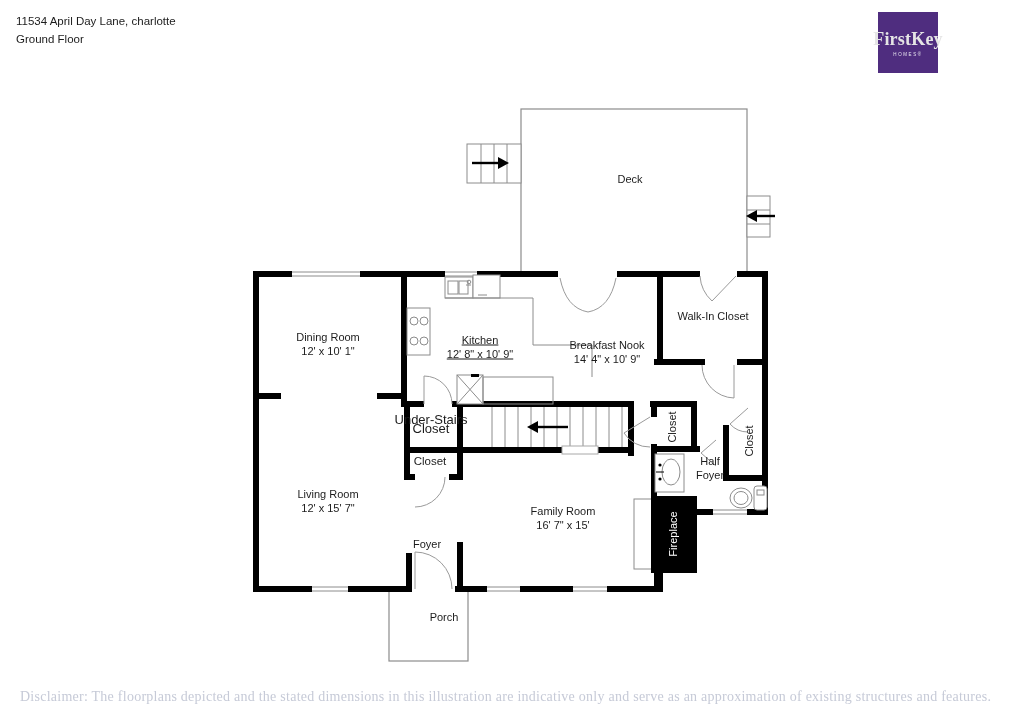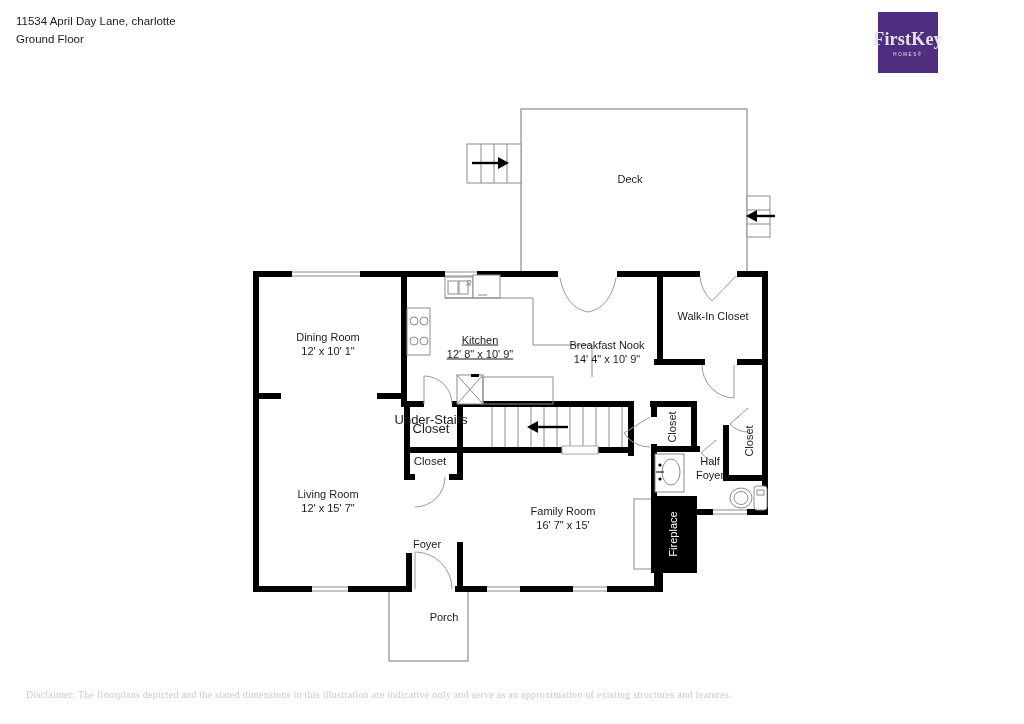--- a/index.html
+++ b/index.html
@@ -12,22 +12,22 @@
         display:flex;flex-direction:column;align-items:center;justify-content:center;}
   #logo .brand{color:#e5e5e5;font-family:"Liberation Serif","DejaVu Serif",serif;
         font-weight:bold;font-size:18px;letter-spacing:0.2px;}
   #logo .sub{color:#e8e4f0;font-size:4.5px;letter-spacing:1.6px;margin-top:2px;}
   svg{position:absolute;left:0;top:0;}
   .lbl{position:absolute;transform:translate(-50%,-50%);color:#1c1c1c;font-size:11px;
        line-height:13.5px;text-align:center;white-space:nowrap;}
   .lbl.small{font-size:13px;line-height:9px;}
   .lbl.rot{transform:translate(-50%,-50%) rotate(-90deg);}
   .lbl.white{color:#ffffff;}
-  .disc{position:absolute;left:26px;color:#c6cad7;
-        font-family:"Liberation Serif","DejaVu Serif",serif;font-size:10px;letter-spacing:0.25px;}
+  .disc{position:absolute;left:20px;color:#c6cad7;
+        font-family:"Liberation Serif","DejaVu Serif",serif;font-size:14px;letter-spacing:0.25px;}
   #disc1{top:689px;}
   #disc2{top:701px;}
 </style>
 </head>
 <body>
 
 <div id="page">
 
   <div id="addr" class="hdr">11534 April Day Lane, charlotte</div>
   <div id="floorname" class="hdr">Ground Floor</div>

